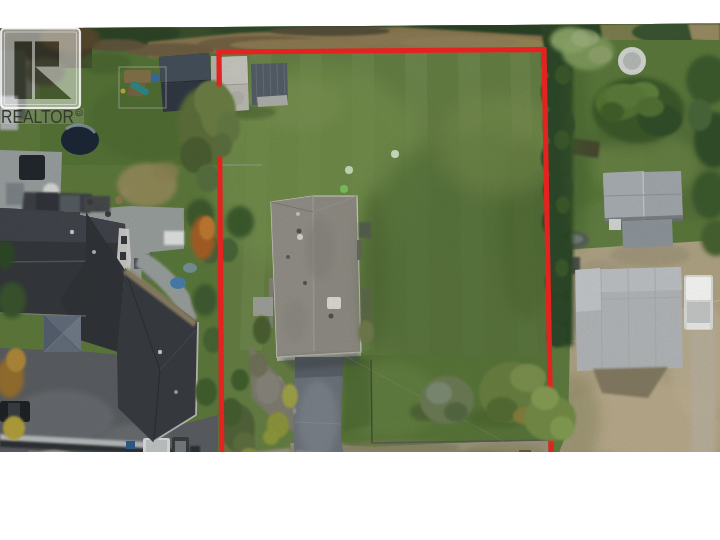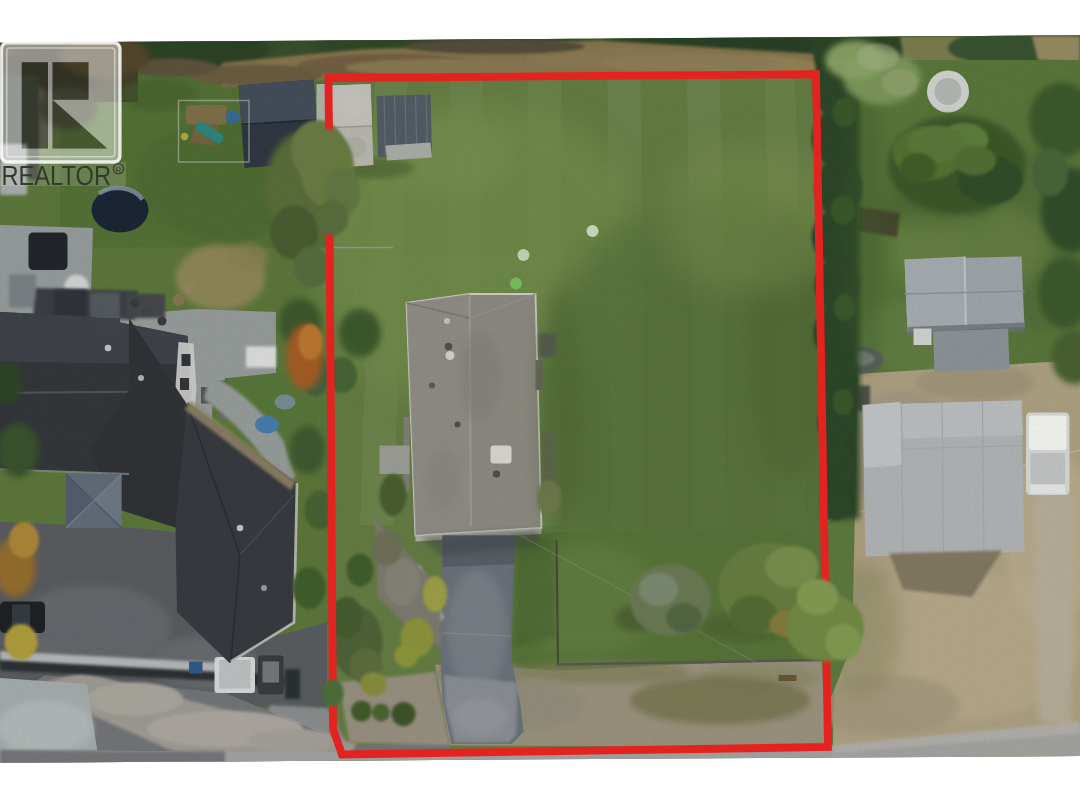--- a/index.html
+++ b/index.html
@@ -1,16 +1,16 @@
 <!DOCTYPE html>
 <html><head>
 <meta charset="utf-8">
 <style>
   html,body{margin:0;padding:0;background:#ffffff;}
-  #stage{width:720px;height:540px;position:relative;overflow:hidden;background:#bef264;
+  #stage{width:720px;height:452px;position:relative;overflow:hidden;background:#bef264;
          font-family:"Liberation Sans", sans-serif;}
   svg{display:block;}
 </style>
 </head>
 <body>
 <div id="stage">
 <svg width="720" height="540" viewBox="0 0 720 540">
 <defs>
   <clipPath id="photo">
           <polygon points="0,28.5 720,23.5 720,504 0,508.5"></polygon>

